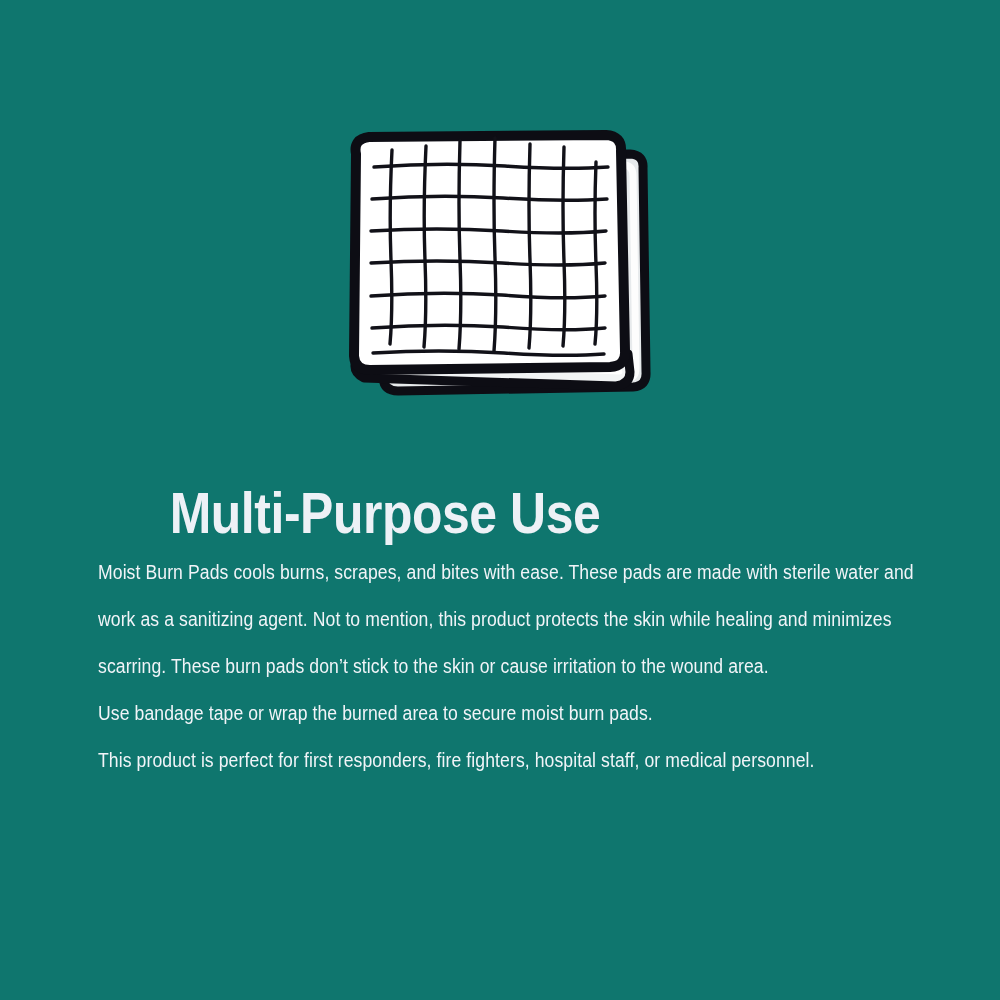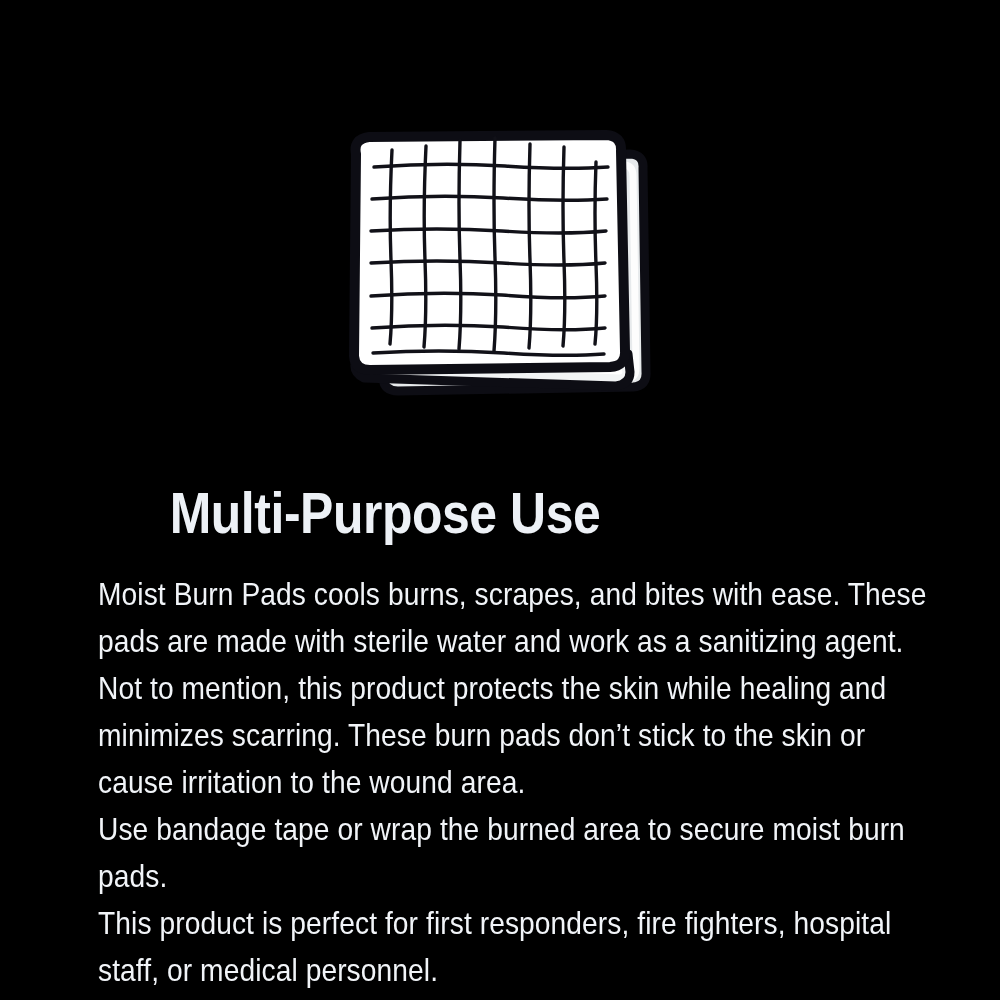--- a/index.html
+++ b/index.html
@@ -10,21 +10,21 @@
     width: 1000px;
     height: 1000px;
     overflow: hidden;
     font-family: "Liberation Sans", sans-serif;
   }
 
   #card {
     position: relative;
     width: 1000px;
     height: 1000px;
-    background: #000000;
+    background: #0f766e;
     box-sizing: border-box;
     padding-left: 16px;
   }
 
   
   #illustration {
     position: absolute;
     left: 330px;
     top: 110px;
     width: 340px;
@@ -55,25 +55,24 @@
   }
 
   
   #body-copy {
     position: absolute;
     left: 98px;
     top: 549px;
     width: 830px;
     color: #f1f4f8;
     font-family: "Liberation Sans Narrow", "Liberation Sans", sans-serif;
-    font-size: 32px;
+    font-size: 20px;
     line-height: 47px;
     font-weight: 400;
     letter-spacing: 0.1px;
-    margin-top: 22px;
   }
   #body-copy p {
     margin: 0;
     transform: scaleX(0.88);
     transform-origin: 0 50%;
     width: 113.6%;
   }
 </style>
 </head>
 <body>

